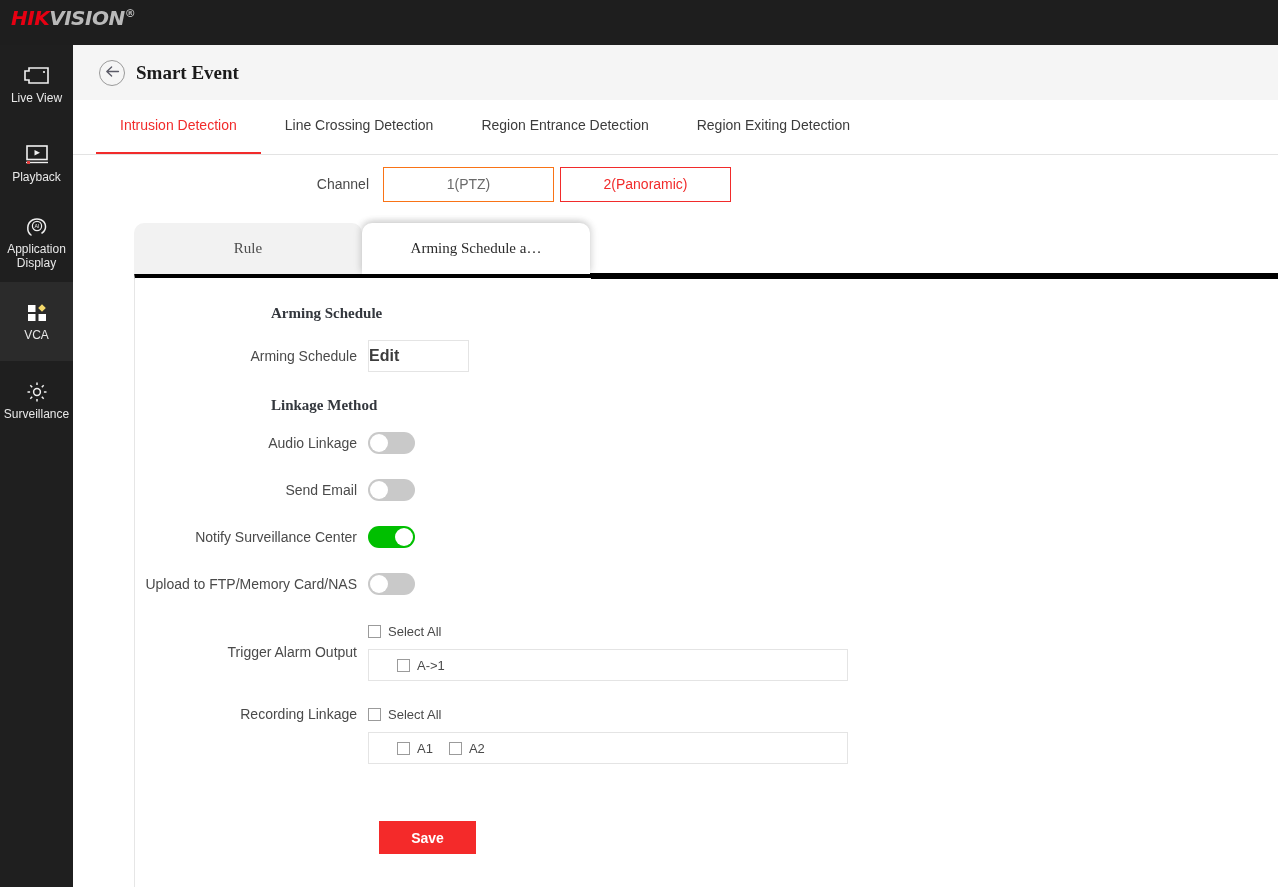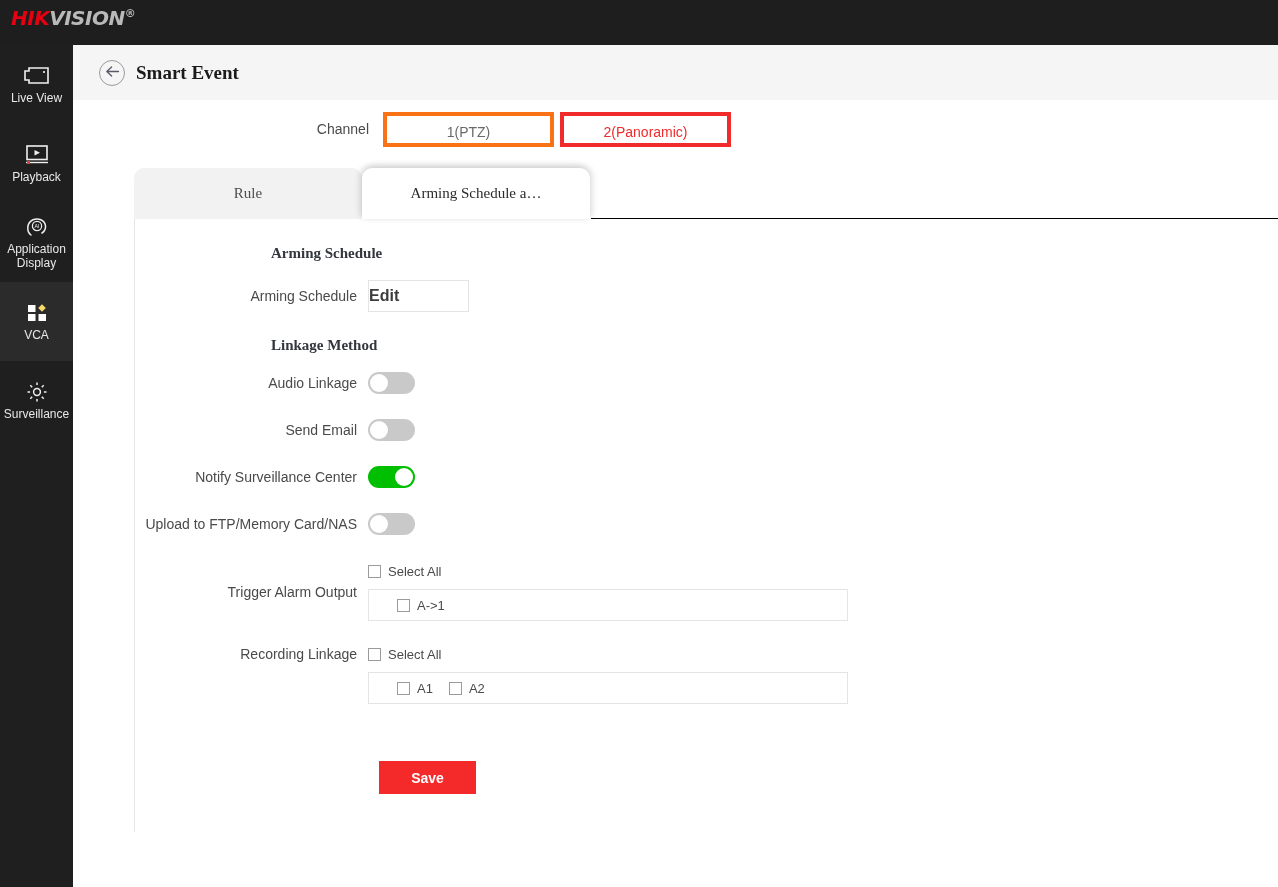--- a/index.html
+++ b/index.html
@@ -89,21 +89,21 @@
   .channelrow {
     height: 58px; display: flex; align-items: center;
   }
   .chan-label {
     width: 310px; text-align: right; padding-right: 14px;
     font-size: 14px; color: #4a4a4a;
   }
   .chanbtn {
     width: 171px; height: 35px; line-height: 33px; text-align: center;
     font-size: 14px; color: #6a6a6a; background: #fff;
-    border: 4px solid #f97316; cursor: pointer; white-space: nowrap;
+    border: 1px solid #f97316; cursor: pointer; white-space: nowrap;
   }
   .chanbtn + .chanbtn { margin-left: 6px; }
   .chanbtn.selected { color: #f12b2b; border-color: #f12b2b; }
 
   
   .panelwrap { position: relative; margin-top: 10px; padding-left: 61px; }
   .subtabs {
     position: relative; display: flex; align-items: flex-end;
     height: 51px; z-index: 2;
   }
@@ -114,21 +114,21 @@
     background: #f2f2f2; white-space: nowrap; overflow: hidden;
     border-top-left-radius: 10px; border-top-right-radius: 10px;
   }
   .subtab.active {
     background: #ffffff; color: #2b2b2b;
     box-shadow: 0 -2px 7px rgba(0,0,0,0.10), 3px -2px 7px rgba(0,0,0,0.07), -3px -2px 7px rgba(0,0,0,0.07);
   }
   .panelbody {
     position: relative; margin-top: -1px; z-index: 1;
     background: #ffffff;
-    border-top: 1px solid #000000;
+    border-top: 6px solid #000000;
     border-left: 1px solid #e6e6e6;
     min-height: 614px;
     padding-top: 26px;
   }
   .panelbody::before {
     content: ""; position: absolute; left: 0; top: -1px; width: 456px; height: 2px;
     background: #ffffff;
   }
 
   
@@ -261,20 +261,26 @@
         <svg width="15" height="13" viewBox="0 0 15 13">
             <path d="M13.5 6.5 H2 M6.6 2 L1.8 6.5 L6.6 11" fill="none" stroke="#5a5a66" stroke-width="1.3" stroke-linecap="round" stroke-linejoin="round"></path>
           </svg>
       </span>
     </div>
     <div class="pagetitle">Smart Event</div>
   </div>
 
   <div class="content">
 
+    <div class="tabs">
+      <div class="tab active">Intrusion Detection</div>
+      <div class="tab">Line Crossing Detection</div>
+      <div class="tab">Region Entrance Detection</div>
+      <div class="tab">Region Exiting Detection</div>
+    </div>
 
     <div class="channelrow">
       <div class="chan-label">Channel</div>
       <div class="chanbtn">1(PTZ)</div>
       <div class="chanbtn selected">2(Panoramic)</div>
     </div>
 
     <div class="panelwrap">
       <div class="subtabs">
         <div class="subtab">Rule</div>

